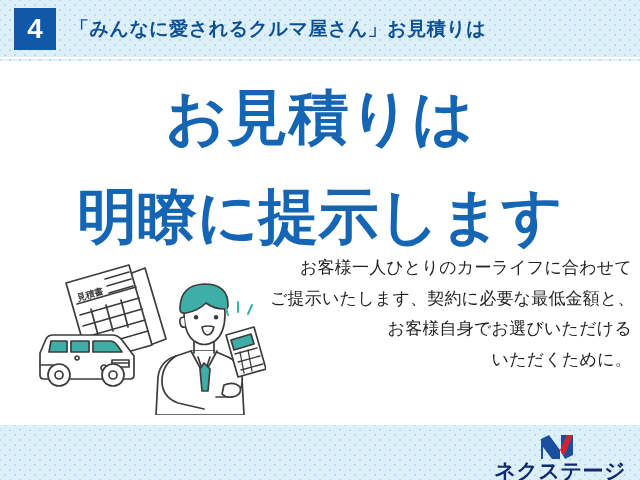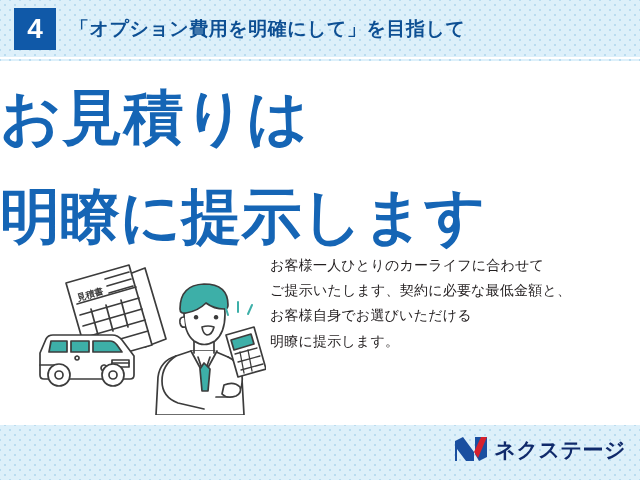--- a/index.html
+++ b/index.html
@@ -71,21 +71,21 @@
     height: 364px;
     background: #ffffff;
   }
 
   
   .headline {
     position: absolute;
     left: 0;
     top: 22px;
     width: 640px;
-    text-align: left;
+    text-align: center;
     color: #1565b5;
     font-size: 60px;
     font-weight: bold;
     line-height: 1.18;
     letter-spacing: 1px;
     white-space: nowrap;
   }
   .headline .line2 {
     display: block;
     font-size: 60px;
@@ -93,24 +93,25 @@
     margin-top: 28px;
   }
 
   
   .body-copy {
     position: absolute;
     left: 270px;
     top: 192px;
     width: 362px;
     color: #231f20;
-    font-size: 14px;
+    font-size: 17px;
     line-height: 1.80;
     letter-spacing: 0.2px;
     font-weight: 500;
+    text-align: right;
   }
   .body-copy .ln { display: block; white-space: nowrap; }
 
   
   .illustration {
     position: absolute;
     left: 28px;
     top: 196px;
     width: 238px;
     height: 158px;
@@ -125,20 +126,21 @@
     width: 640px;
     height: 55px;
   }
   .logo {
     position: absolute;
     right: 14px;
     top: 9px;
     display: flex;
     align-items: center;
     height: 30px;
+    flex-direction: column;
   }
   .logo-mark {
     width: 34px;
     height: 26px;
     margin-right: 7px;
     flex: 0 0 auto;
   }
   .logo-mark svg { display: block; width: 100%; height: 100%; }
   .logo-text {
     color: #102a6b;
@@ -149,35 +151,35 @@
     white-space: nowrap;
   }
 </style>
 </head>
 <body>
 
 <div class="canvas">
 
   <div class="header">
     <div class="step-badge">4</div>
-    <div class="header-title">「オプション費用を明確にして」を目指して</div>
+    <div class="header-title">「みんなに愛されるクルマ屋さん」お見積りは</div>
   </div>
 
   <div class="panel">
 
     <div class="headline">
       <span>お見積りは</span>
       <span class="line2">明瞭に提示します</span>
     </div>
 
     <div class="body-copy">
       <span class="ln">お客様一人ひとりのカーライフに合わせて</span>
       <span class="ln">ご提示いたします、契約に必要な最低金額と、</span>
       <span class="ln">お客様自身でお選びいただける</span>
-      <span class="ln">明瞭に提示します。</span>
+      <span class="ln">いただくために。</span>
     </div>
 
     <div class="illustration">
       <svg viewBox="0 0 238 158" xmlns="http://www.w3.org/2000/svg">
         <g fill="none" stroke="#3c3c3c" stroke-width="1.7" stroke-linecap="round" stroke-linejoin="round">
 
           <g>
 
             <path d="M96 19 L117 11 L138 82 L117 90 Z" fill="#ffffff"></path>
 

